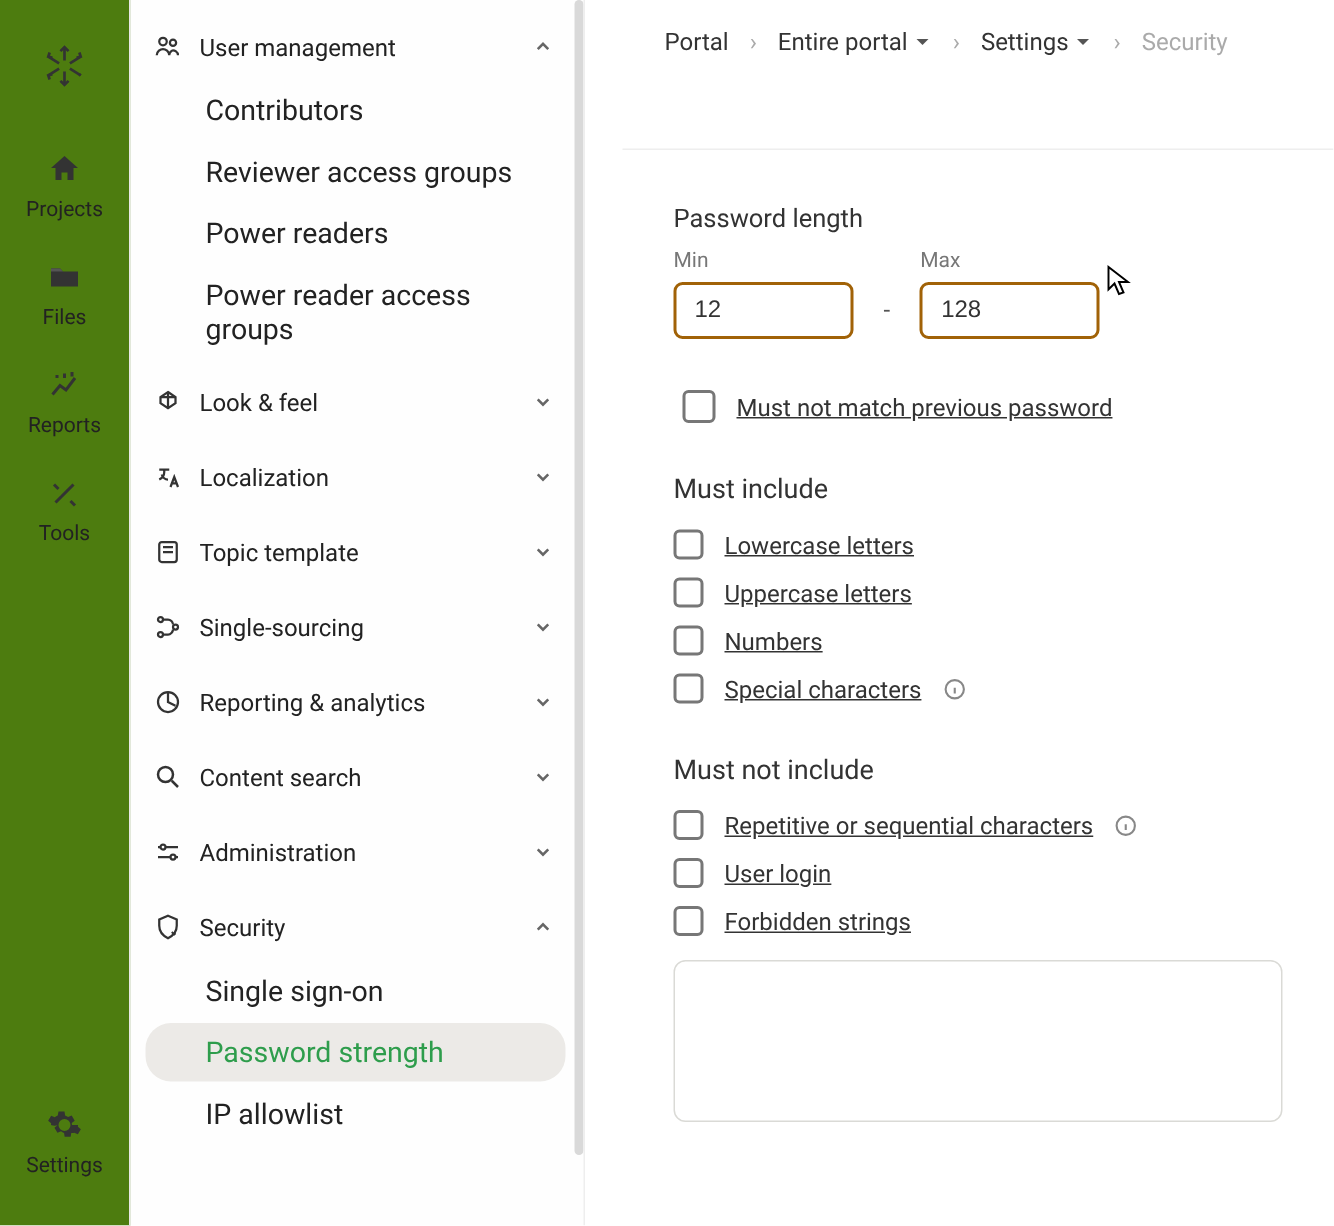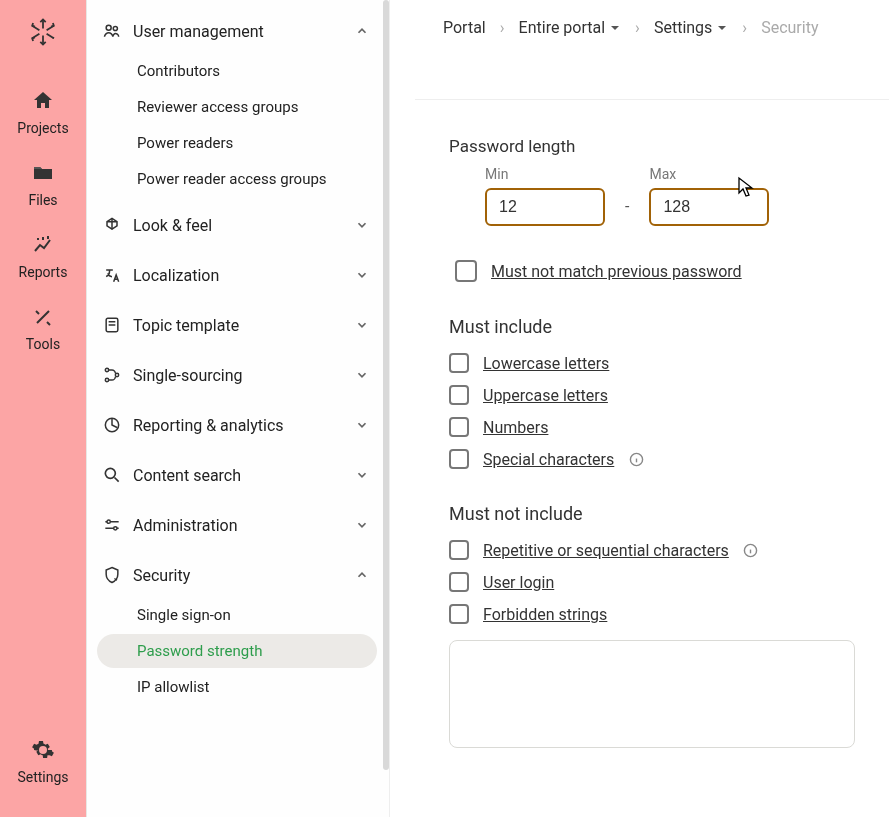--- a/index.html
+++ b/index.html
@@ -8,26 +8,26 @@
     background: #fff;
     width: 889px;
     height: 817px;
     overflow: hidden;
     display: flex;
     color: #222;
   }
   
   .rail {
     width: 87px;
-    background: #fca5a5;
+    background: #4d7c0f;
     border-right: 1px solid #e8e8e5;
     display: flex;
     flex-direction: column;
     align-items: center;
-    padding-top: 12px;
+    padding-top: 24px;
   }
   .rail-logo { width:40px; height:40px; margin-bottom: 24px; display:flex; align-items:center; justify-content:center; color:#333; }
   .rail-item { display:flex; flex-direction:column; align-items:center; width:100%; padding:12px 0; cursor:pointer; }
   .rail-item .ico { width:26px; height:26px; display:flex; align-items:center; justify-content:center; margin-bottom:6px; color:#333;}
   .rail-item .lbl { font-size:14px; color:#222; }
   .rail-spacer { flex:1; }
   
   .sidebar {
     width: 303px;
     background: #fefefe;
@@ -38,37 +38,37 @@
   }
   .scroll-indicator { position:absolute; right:0; top:0; width:6px; height:770px; background:#d9d9d9; border-radius:3px; }
   .nav-section {
     display:flex; align-items:center;
     padding:10px 10px 10px 8px; cursor:pointer;
     border-radius:8px;
   }
   .nav-section .ico { width:22px; height:22px; display:flex;align-items:center;justify-content:center; margin-right:10px; color:#444;}
   .nav-section .text { flex:1; font-size:16px; color:#222; }
   .nav-section .chev { width:16px; color:#666; }
-  .nav-sub { padding: 8px 10px 8px 40px; font-size:15px; color:#222; cursor:pointer; border-radius:8px; margin:2px 4px;}
+  .nav-sub { padding: 8px 10px 8px 40px; font-size:19px; color:#222; cursor:pointer; border-radius:8px; margin:2px 4px;}
   .nav-sub.active { background:#eceae7; color:#2e9d4c;border-radius:17px; }
   .nav-section + .nav-section, .sect-spacer { margin-top:8px; }
   
   .main { flex:1; background:#fff; display:flex; flex-direction:column;padding-left:25px; }
   .breadcrumb {
     display:flex; align-items:center; gap:10px; padding:18px 28px 18px 28px;
     font-size:16px; color:#333;
   }
   .breadcrumb .bc-sep { color:#aaa; margin:0 4px;}
   .breadcrumb .bc-item { display:flex; align-items:center; gap:4px; cursor:pointer;}
   .breadcrumb .bc-current { color:#aaa; cursor:default;}
   .bc-caret { width:12px;height:12px;}
   .hdr-divider { height:1px; background:#eee; margin-top:44px;}
   .content { padding: 36px 34px 0 34px; position:relative;}
   .field-title { font-size:17px; color:#333; margin-bottom:10px;}
-  .minmax-row { display:flex; align-items:center; gap:20px; margin-bottom:34px;margin-left:36px;}
+  .minmax-row { display:flex; align-items:center; gap:20px; margin-bottom:34px;}
   .mm-col { display:flex; flex-direction:column; }
   .mm-label { font-size:14px; color:#777; margin-bottom:6px; }
   .mm-input { width:120px; height:38px; border:2px solid #a16207; border-radius:6px; padding:0 12px; font-size:16px; color:#333; }
   .mm-dash { align-self:flex-end; padding-bottom:10px; color:#555;}
   .check-row { display:flex; align-items:center; gap:14px; font-size:16px; color:#333; margin-bottom:12px;text-decoration:underline;}
   .checkbox {
     width:20px; height:20px; border:2px solid #777; border-radius:4px; display:inline-block; cursor:pointer; flex-shrink:0;
   }
   .check-big .checkbox { width:22px;height:22px;}
   .section-head { font-size:18px; color:#333; margin:34px 0 16px 0;}

